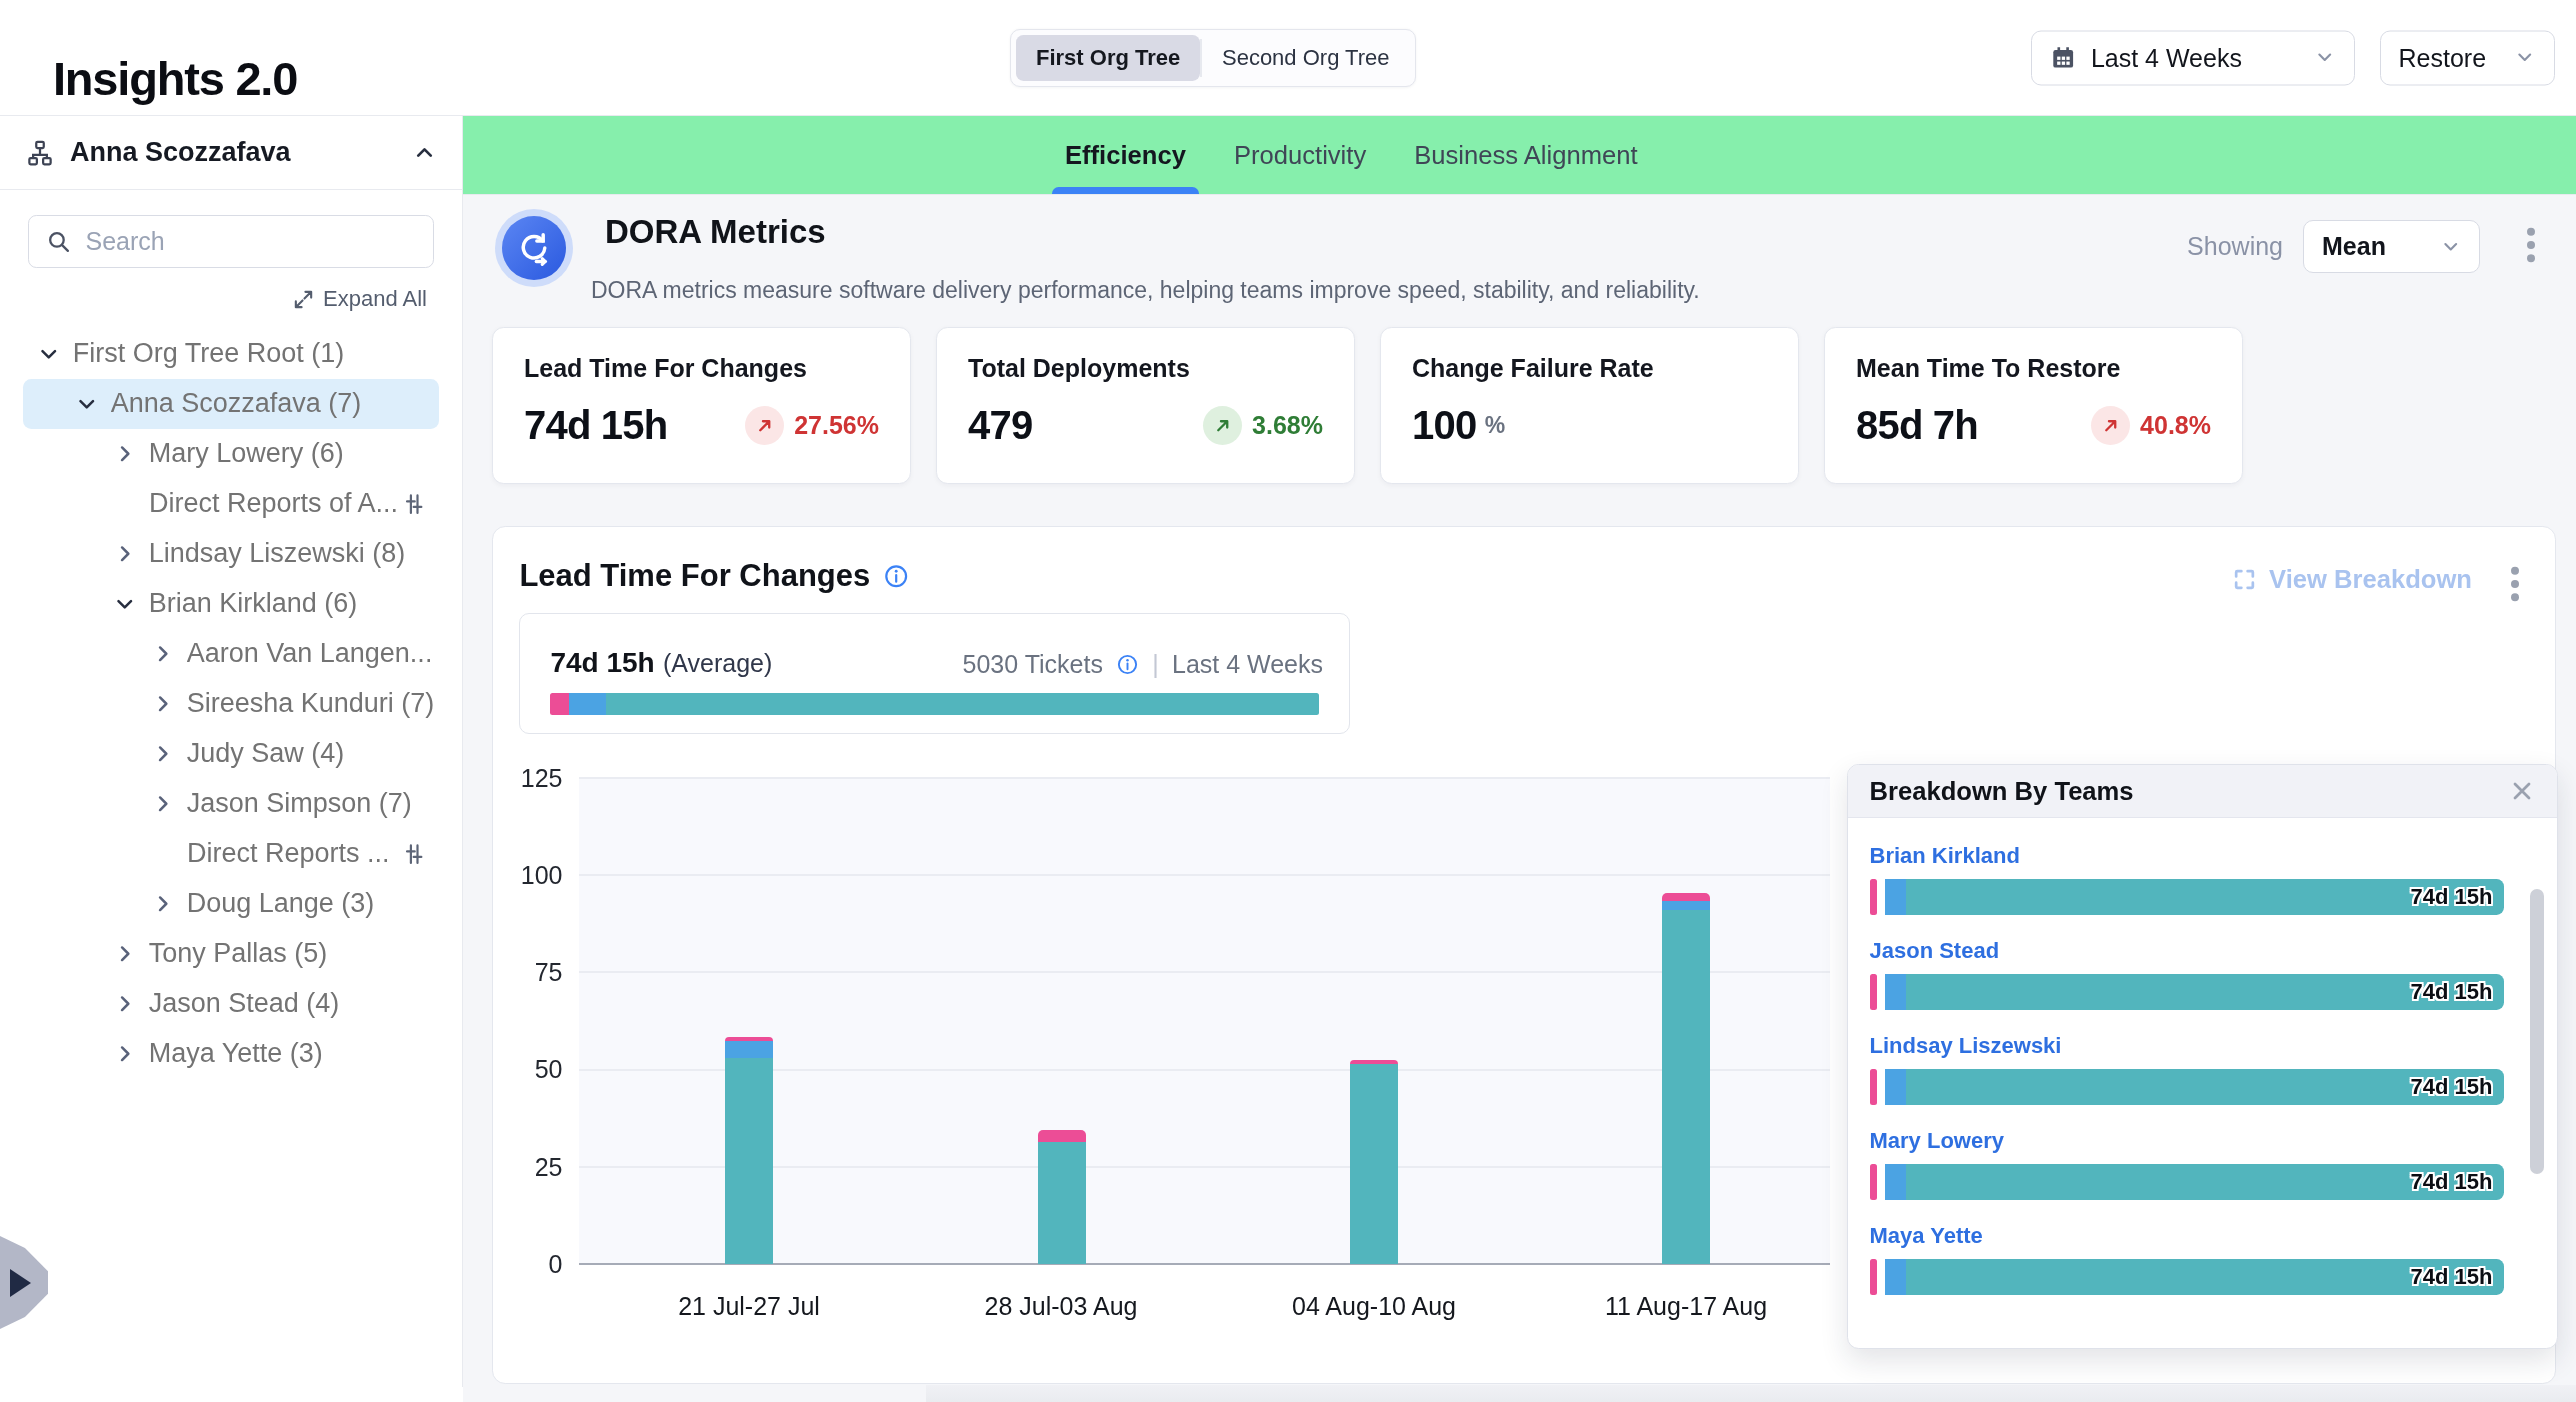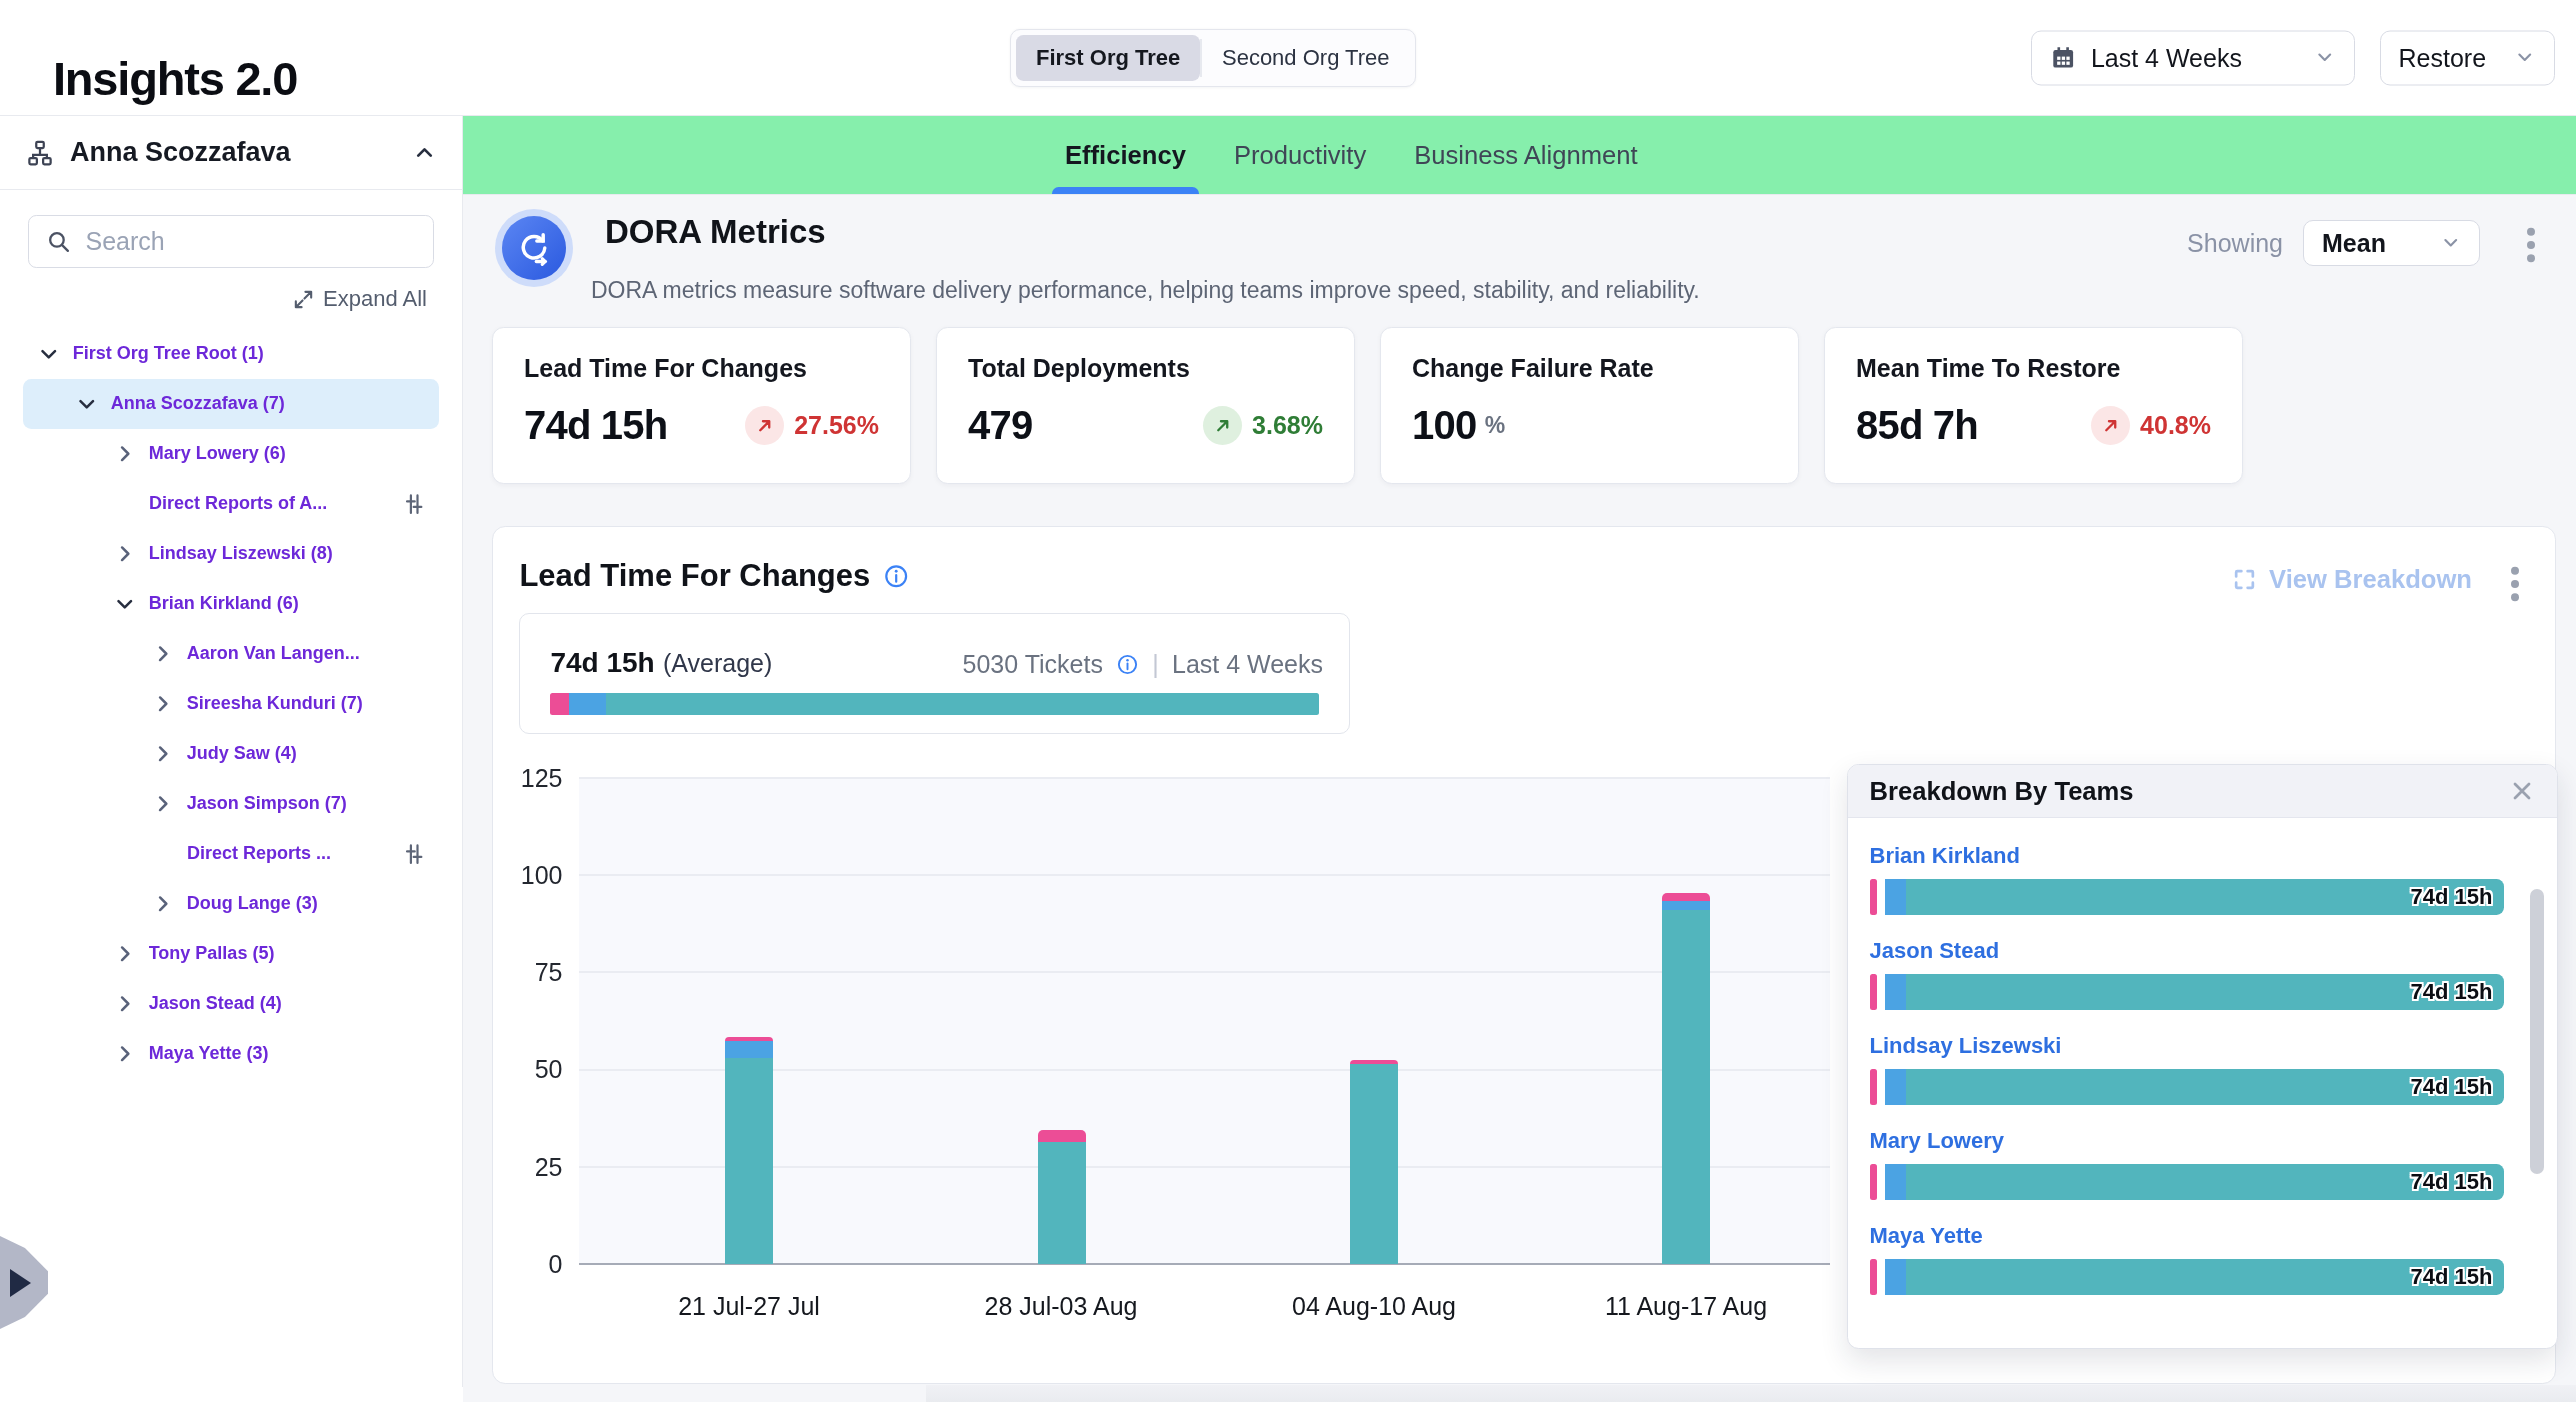--- a/index.html
+++ b/index.html
@@ -27,42 +27,42 @@
 
   
   .sidebar { position:absolute; top:116px; left:0; width:463px; bottom:16px; background:#fff; border-right:1.7px solid #e8eaef; z-index:4; }
   .sb-user { height:74px; border-bottom:1.7px solid #e8eaef; display:flex; align-items:center; padding:0 25px; gap:15px; }
   .sb-user-name { font-size:27px; font-weight:700; color:#161a23; flex:1; }
   .sb-search { margin:25px 28px 5px; height:53px; border:1.7px solid #d9dce5; border-radius:8.3px; display:flex; align-items:center; gap:15px; padding:0 16.5px; background:#fff; }
   .sb-search input { border:none; outline:none; flex:1; font-size:25px; font-family:inherit; color:#3a4152; background:transparent; }
   .sb-search input::placeholder { color:#9aa3b5; }
   .sb-expand { display:flex; justify-content:flex-end; align-items:center; gap:8.3px; padding:13.2px 35px 8.3px; color:#545d6e; font-size:22px; cursor:pointer; }
   .tree { margin-top:8.3px; }
-  .tree-item { height:50px; display:flex; align-items:center; margin:0 23px; border-radius:8.3px; color:#6d28d9; font-size:18px; cursor:pointer;font-weight:bold; }
+  .tree-item { height:50px; display:flex; align-items:center; margin:0 23px; border-radius:8.3px; color:#737373; font-size:27px; cursor:pointer; }
   .tree-item.selected { background:#ddeefb; }
   .tree-item .chev { width:21.5px; height:21.5px; margin-right:13.2px; color:#59627a; flex:none; }
   .tree-item .chev.down { transform:rotate(90deg); color:#272e3f; }
   .tree-item .ti-label { white-space:nowrap; overflow:hidden; text-overflow:ellipsis; }
   .tree-item .filter { width:26.4px; height:26.4px; margin-left:auto; margin-right:11.6px; color:#5d6577; flex:none; }
 
   
   .main { position:absolute; left:463px; top:116px; right:0; bottom:0; background:#f5f6f9; overflow:hidden; }
   .tabs-bar { position:absolute; top:0; left:0; right:0; height:79px; background:#86efac; border-bottom:1.7px solid #e8eaef; }
   .tabs { position:absolute; left:602px; top:0; height:100%; display:flex; gap:48px; }
   .tab { display:flex; align-items:center; font-size:25.6px; color:#3f4656; position:relative; cursor:pointer; white-space:nowrap; }
   .tab.active { color:#14171f; font-weight:700; }
   .tab.active::after { content:""; position:absolute; left:-13.2px; right:-13.2px; bottom:0; height:6.6px; background:#3b82f6; border-radius:6.6px 6.6px 0 0; }
 
   .dora-icon { position:absolute; left:32px; top:93px; width:78px; height:78px; border-radius:50%; background:#cedcfa; }
   .dora-icon .inner { position:absolute; inset:6.6px; border-radius:50%; background:linear-gradient(135deg,#5b86f3,#2a59df); display:flex; align-items:center; justify-content:center; }
   .dora-title { position:absolute; left:142px; top:97px; font-size:33px; font-weight:800; color:#101319; }
   .dora-desc { position:absolute; left:128px; top:145px; font-size:23px; color:#5d6575;margin-top:16px; }
   .showing { position:absolute; right:96px; top:104px; display:flex; align-items:center; gap:20px; }
   .showing-label { font-size:25px; color:#8a92a6; }
-  .select-showing { width:177px; height:46px; font-weight:600; }
+  .select-showing { width:177px; height:53px; font-weight:600; }
   .kebab { position:absolute; width:30px; height:43px; color:#9aa1af; cursor:pointer; display:flex; align-items:center; justify-content:center; }
   .kebab-dora { right:30px; top:107px; position:absolute; }
 
   .cards { position:absolute; top:211px; left:29px; display:flex; gap:25px; }
   .metric-card { width:419px; height:157px; background:#fff; border:1.7px solid #e4e7ee; border-radius:11.6px; padding:26.4px 31px; box-shadow:0 1.7px 5px rgba(20,30,60,.04); }
   .mc-title { font-size:25px; font-weight:700; color:#14171f; white-space:nowrap; }
   .mc-row { margin-top:20px; display:flex; align-items:center; }
   .mc-value { font-size:40px; font-weight:800; color:#0d1017; letter-spacing:-0.8px; white-space:nowrap; }
   .mc-unit { font-size:23px; color:#6a7280; margin-left:8.3px; font-weight:600; }
   .mc-badge { margin-left:auto; display:flex; align-items:center; gap:10px; }

